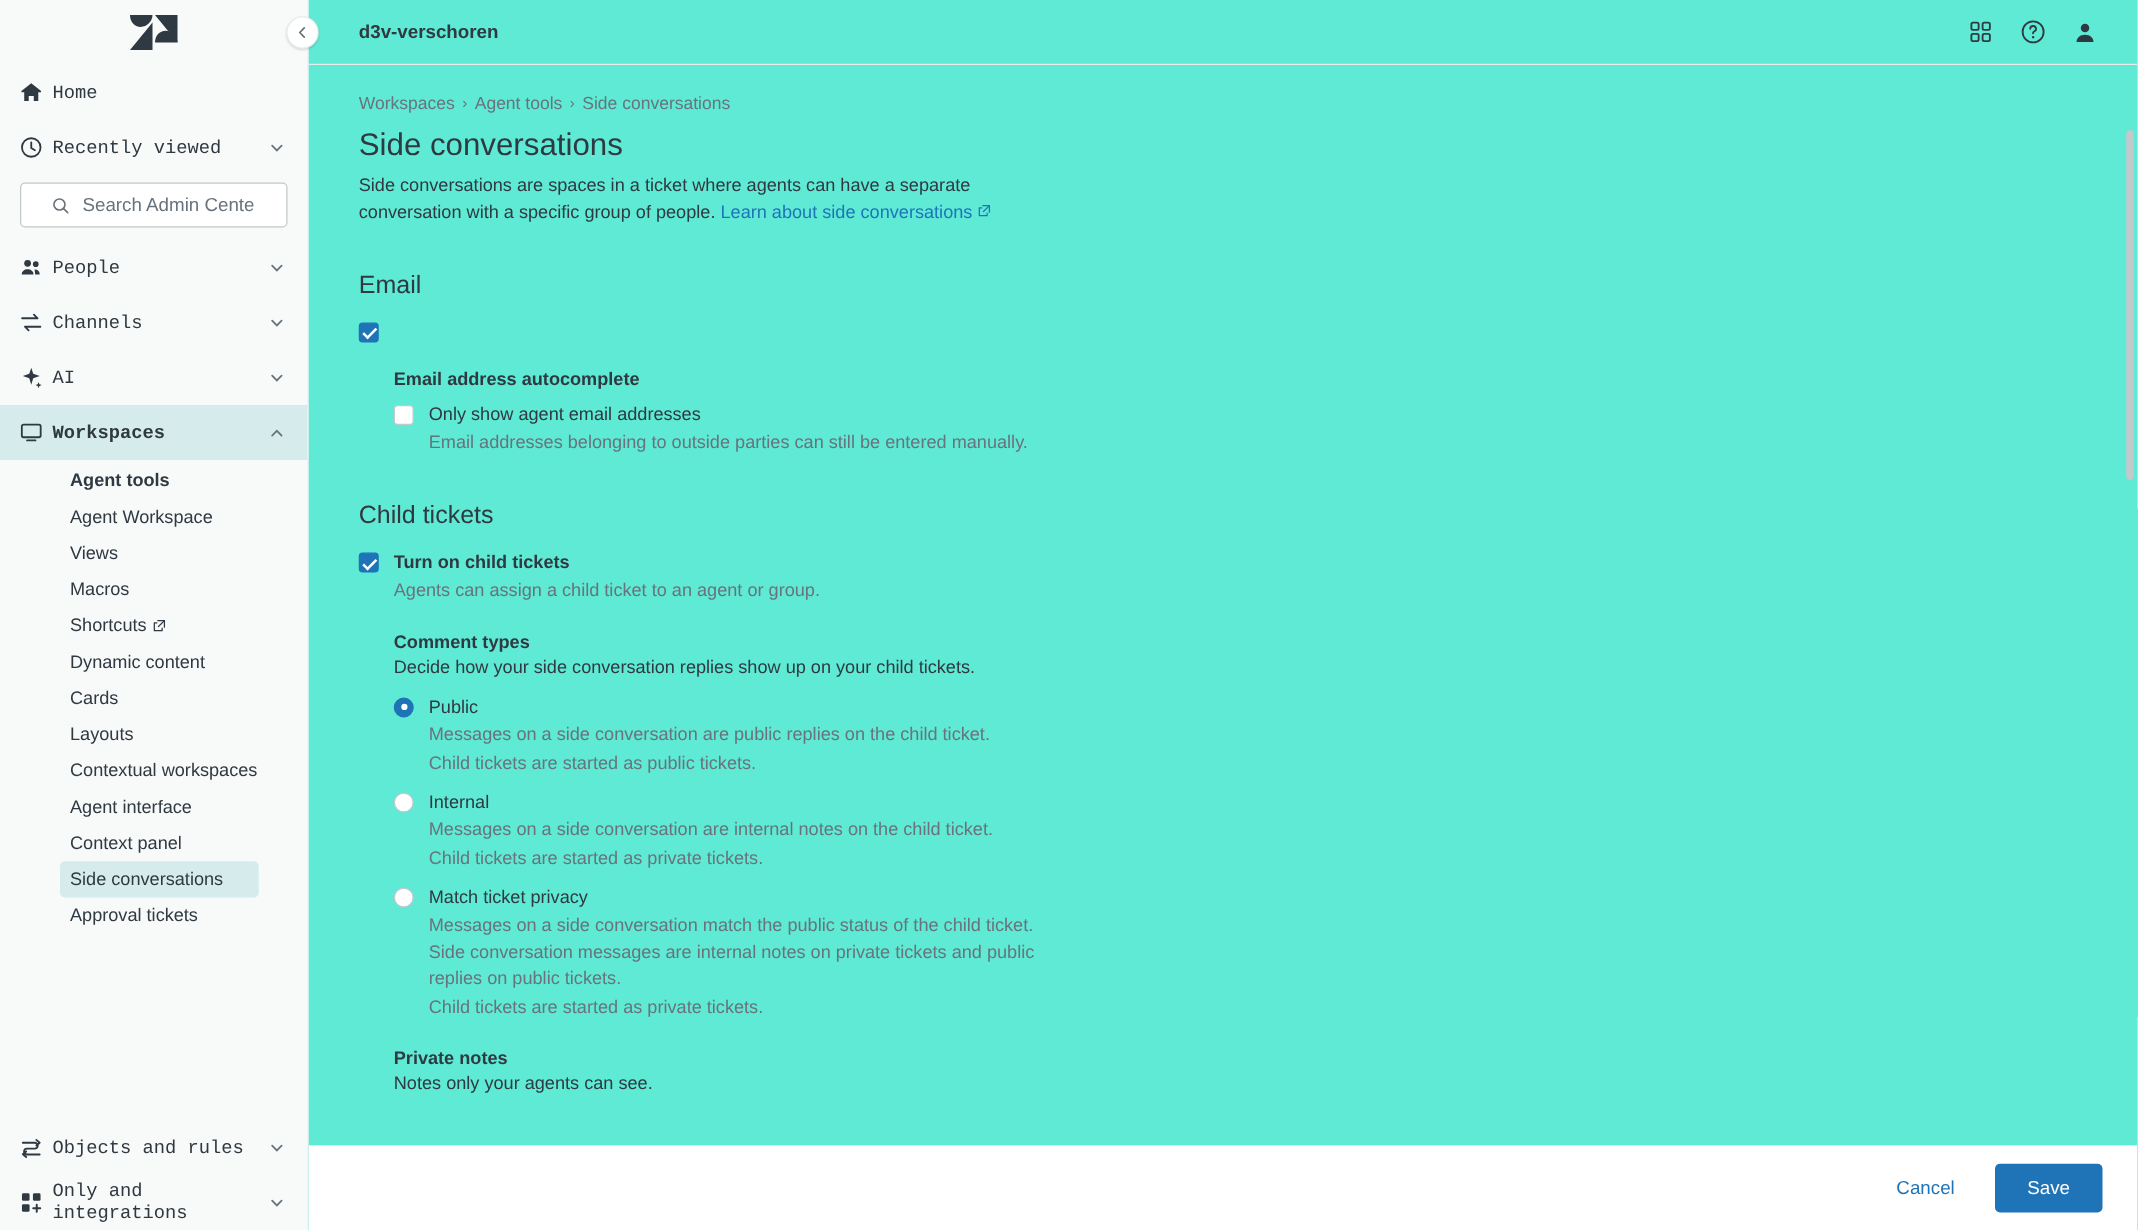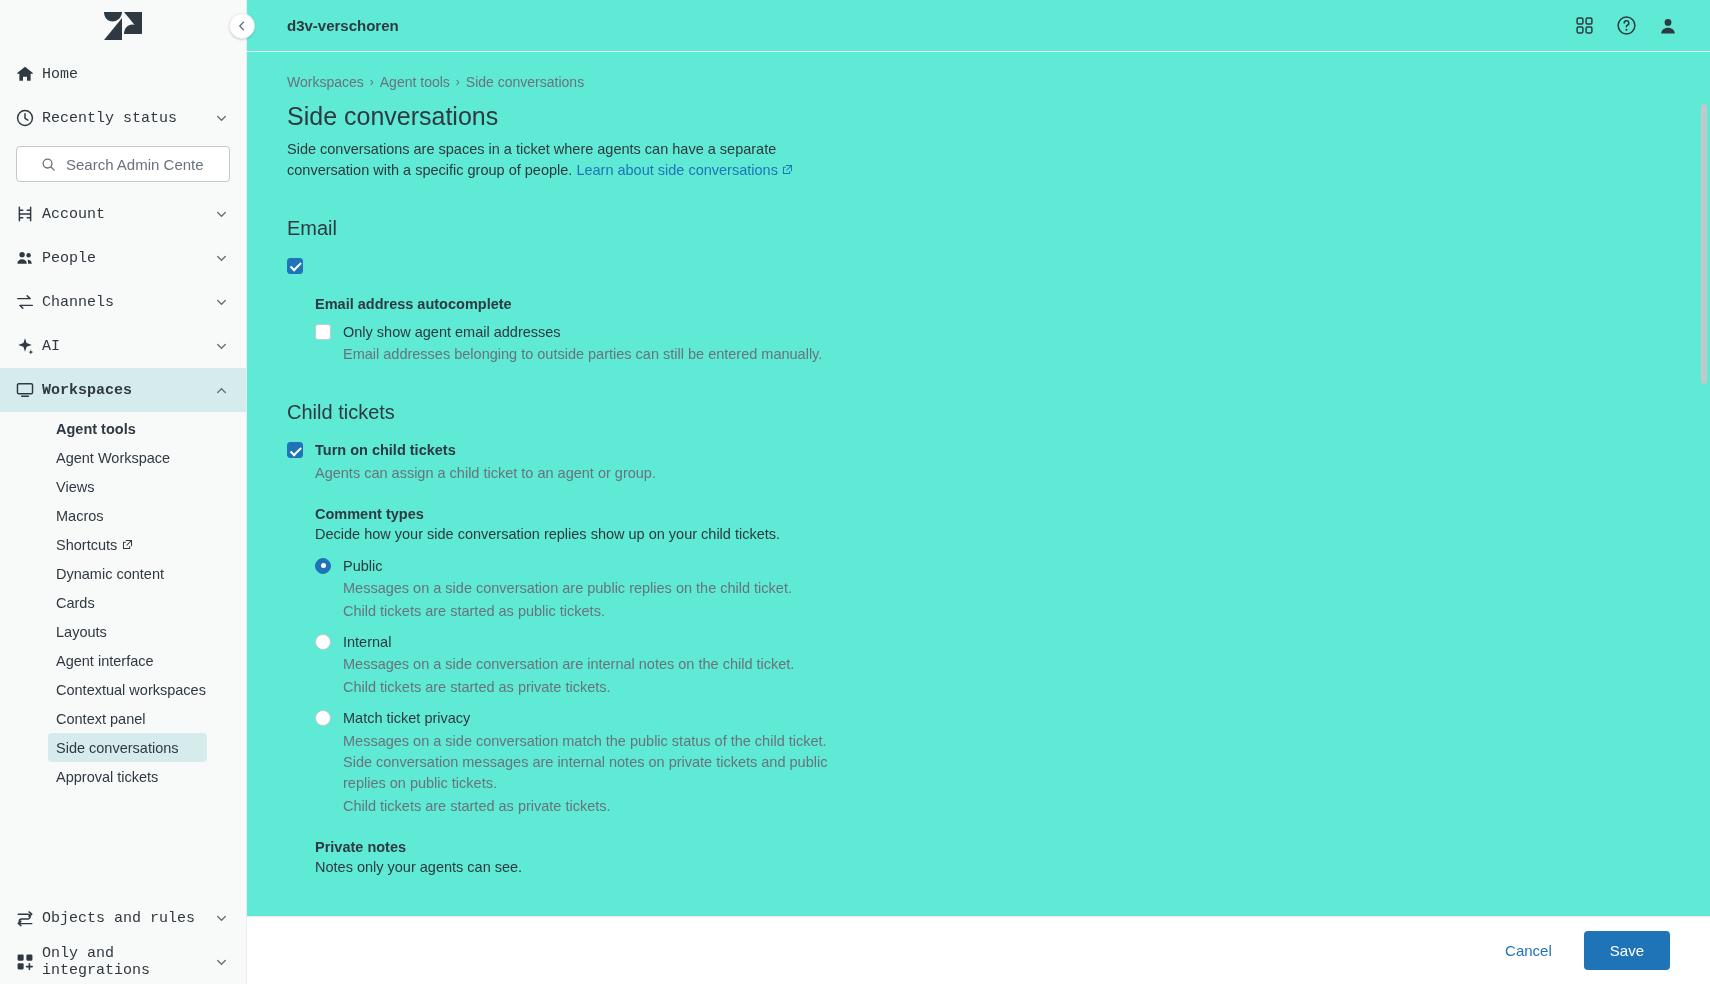--- a/index.html
+++ b/index.html
@@ -235,21 +235,21 @@
   .radio-group .field-help { color: #68737d; }
 
   
   .footer {
     height: 68px;
     min-height: 68px;
     border-top: 1px solid #e9ebed;
     display: flex;
     align-items: center;
     justify-content: flex-end;
-    padding-right: 40px;
+    padding-right: 28px;
     background: #fff;
     gap: 18px;
   }
   .btn-link {
     color: #1f73b7;
     font-size: 15px;
     background: none;
     border: none;
     cursor: pointer;
     font-family: "Liberation Sans", sans-serif;
@@ -312,53 +312,40 @@
       <span class="lbl">Home</span>
     </div>
 
     <div class="nav-item">
       <span class="ico">
         <svg width="18" height="18" viewBox="0 0 16 16">
             <circle cx="8" cy="8" r="6.6" fill="none" stroke="#2f3941" stroke-width="1.3"></circle>
             <path d="M8 4.3V8.3l2.6 1.6" fill="none" stroke="#2f3941" stroke-width="1.3" stroke-linecap="round"></path>
           </svg>
       </span>
-      <span class="lbl">Recently status</span>
+      <span class="lbl">Recently viewed</span>
       <span class="chev">
         <svg width="13" height="13" viewBox="0 0 12 12">
             <path d="M2.5 4.2 6 7.7l3.5-3.5" fill="none" stroke="#68737d" stroke-width="1.3" stroke-linecap="round"></path>
           </svg>
       </span>
     </div>
 
     <div class="search-wrap">
       <div class="search-box">
         <span class="si">
           <svg width="15" height="15" viewBox="0 0 16 16">
               <circle cx="7" cy="7" r="4.7" fill="none" stroke="#68737d" stroke-width="1.4"></circle>
               <path d="M10.6 10.6 14 14" stroke="#68737d" stroke-width="1.4" stroke-linecap="round"></path>
             </svg>
         </span>
         <input type="text" placeholder="Search Admin Center" style="">
       </div>
     </div>
 
-    <div class="nav-item">
-      <span class="ico">
-        <svg width="18" height="18" viewBox="0 0 16 16">
-            <path d="M3 2v12M13 2v12M3 8h10M3 4.6h3M10 4.6h3M3 11.4h3M10 11.4h3" stroke="#2f3941" stroke-width="1.3" fill="none" stroke-linecap="round"></path>
-          </svg>
-      </span>
-      <span class="lbl">Account</span>
-      <span class="chev">
-        <svg width="13" height="13" viewBox="0 0 12 12">
-            <path d="M2.5 4.2 6 7.7l3.5-3.5" fill="none" stroke="#68737d" stroke-width="1.3" stroke-linecap="round"></path>
-          </svg>
-      </span>
-    </div>
 
     <div class="nav-item">
       <span class="ico">
         <svg width="18" height="18" viewBox="0 0 16 16">
             <circle cx="5.4" cy="5" r="2.4" fill="#2f3941"></circle>
             <circle cx="11.2" cy="5.6" r="2" fill="#2f3941"></circle>
             <path d="M1.2 13c0-2.4 1.9-3.8 4.2-3.8S9.6 10.6 9.6 13z" fill="#2f3941"></path>
             <path d="M10.4 9.5c2.1 0 3.6 1.3 3.6 3.5h-3.2z" fill="#2f3941"></path>
           </svg>
       </span>
@@ -440,24 +427,24 @@
       <div class="sub-item">
         <span>Dynamic content</span>
       </div>
       <div class="sub-item">
         <span>Cards</span>
       </div>
       <div class="sub-item">
         <span>Layouts</span>
       </div>
       <div class="sub-item">
+        <span>Contextual workspaces</span>
+      </div>
+      <div class="sub-item">
         <span>Agent interface</span>
-      </div>
-      <div class="sub-item">
-        <span>Contextual workspaces</span>
       </div>
       <div class="sub-item">
         <span>Context panel</span>
       </div>
       <div class="sub-item selected">
         <span>Side conversations</span>
       </div>
       <div class="sub-item">
         <span>Approval tickets</span>
       </div>

